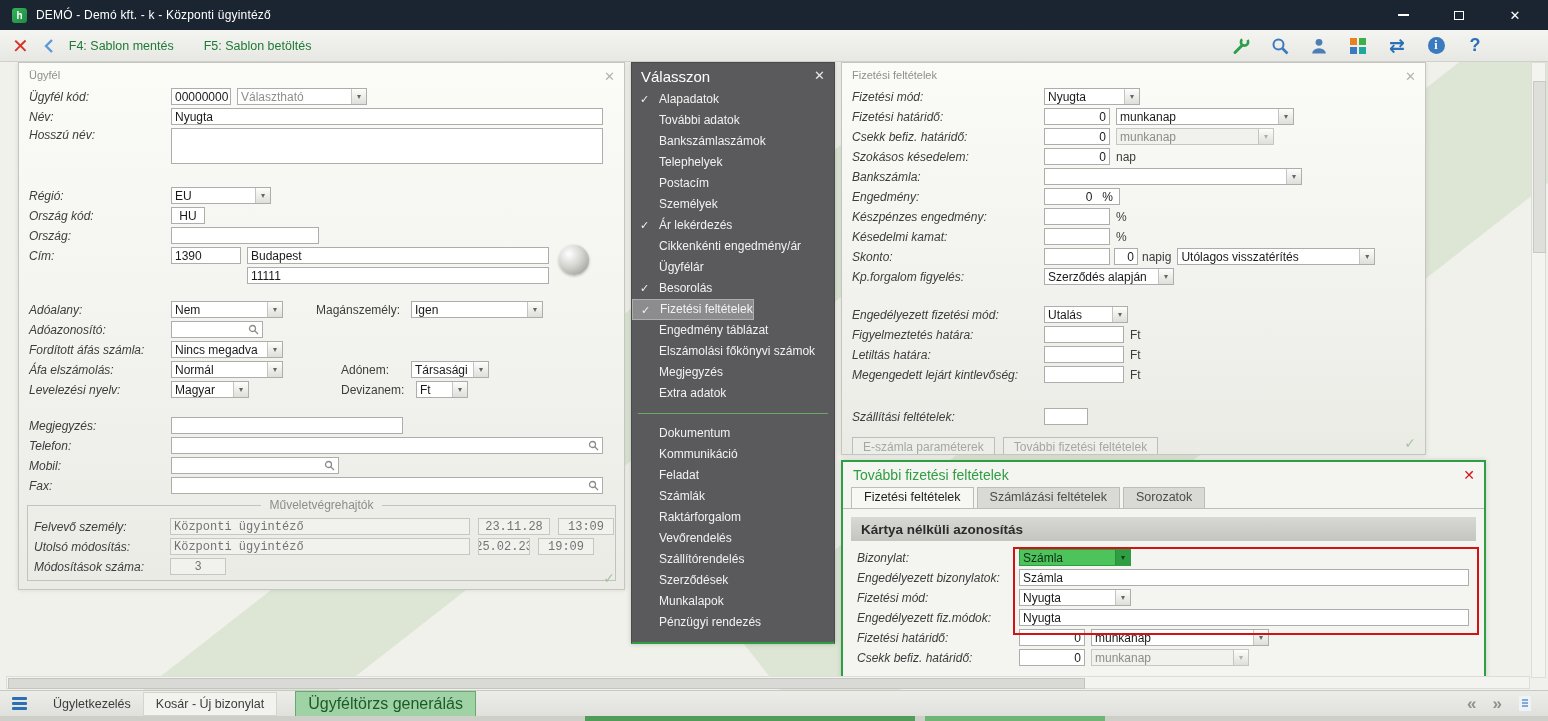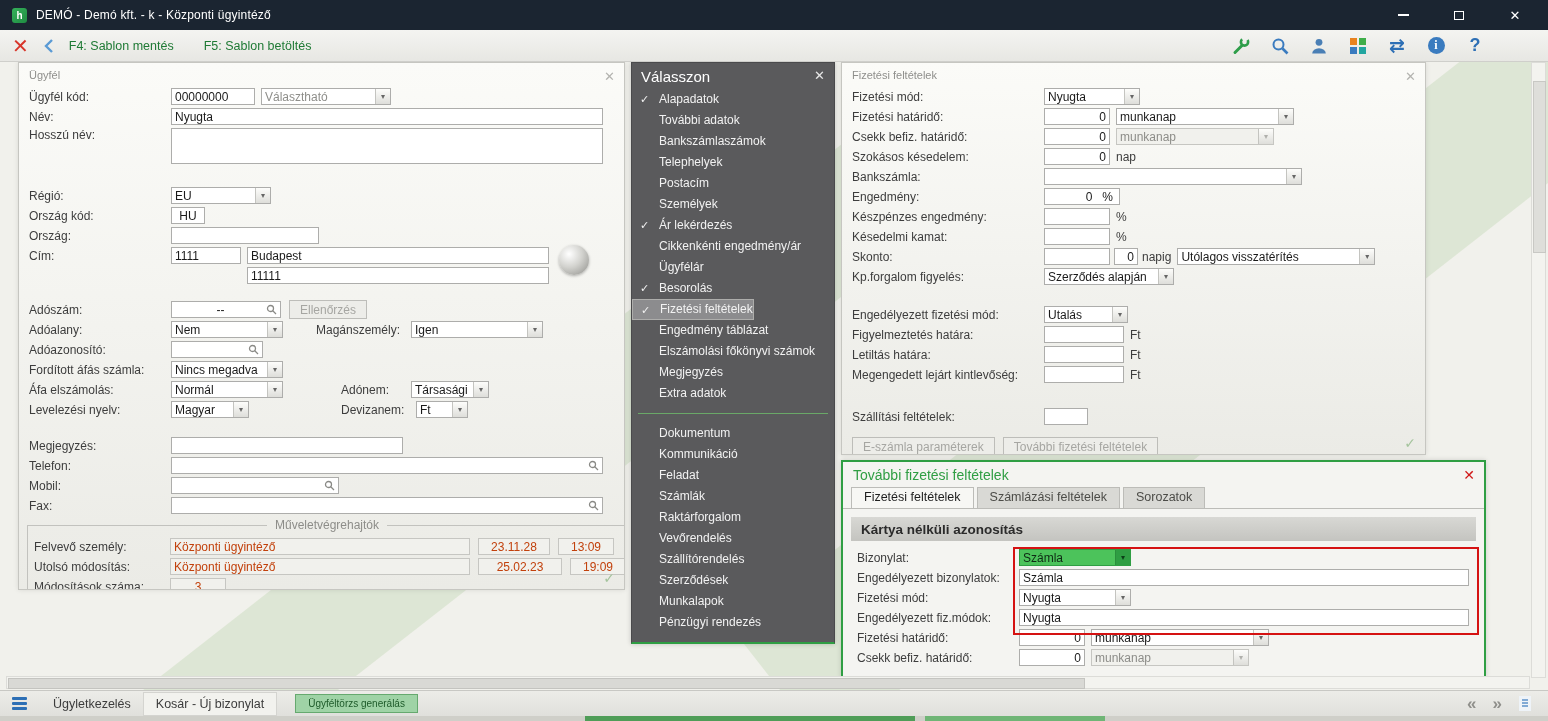--- a/index.html
+++ b/index.html
@@ -38,31 +38,31 @@
   
   .panel{position:absolute;background:linear-gradient(#fbfbf8,#ebebe6);border:1px solid #c6c6c1;
          box-shadow:0 0 5px rgba(0,0,0,.10);box-sizing:border-box;overflow:hidden;}
   .panel-title{font-size:11px;color:#8f8f8c;padding:6px 0 7px 10px;}
   .panel-close{position:absolute;top:6px;right:9px;color:#b3b3af;font-size:13px;cursor:pointer;}
   .panel-check{position:absolute;bottom:3px;right:9px;color:#a5c49d;font-size:14px;cursor:pointer;}
 
   
   .frow{display:flex;align-items:center;height:17px;margin:0 0 3px 10px;}
   .frow.tall{height:40px;align-items:flex-start;}
-  .lbl{flex:none;color:#3d3d3d;}
+  .lbl{flex:none;color:#3d3d3d;font-style:italic;}
   .c1 .lbl{width:142px;}
   .c2 .lbl{width:192px;}
   .c3 .lbl{width:162px;}
   .lbl2{flex:none;color:#3d3d3d;}.gap10{height:10px;}.gap14{height:14px;}.gap16{height:16px;}.gap18{height:18px;}.gap22{height:22px;}
   .inp{box-sizing:border-box;height:17px;background:#fff;border:1px solid #adadab;padding:0 3px;
        display:inline-flex;align-items:center;font-size:12px;color:#1a1a1a;overflow:hidden;white-space:nowrap;flex:none;}
   .inp.tallbox{height:36px;align-items:flex-start;}
   .inp.num{justify-content:flex-end;}
   .inp.ctr{justify-content:center;}
-  .inp.dis{background:#f1f1ed;color:#c2410c;border-color:#c6c6c2;}
+  .inp.dis{background:#f1f1ed;color:#737373;border-color:#c6c6c2;font-family:Liberation Mono, monospace;}
   .inp .val{flex:1;overflow:hidden;white-space:nowrap;}
   .msearch{margin-left:auto;flex:none;display:inline-flex;}
   .sel{box-sizing:border-box;height:17px;background:#fff;border:1px solid #adadab;display:inline-flex;
        align-items:center;padding-left:3px;color:#1a1a1a;overflow:hidden;flex:none;cursor:pointer;}
   .sel .val{flex:1;overflow:hidden;white-space:nowrap;}
   .sel .arrow{flex:none;width:14px;height:15px;margin-left:2px;background:linear-gradient(#fdfdfb,#dededa);
               border-left:1px solid #c4c4c0;color:#666;font-size:8px;display:flex;align-items:center;justify-content:center;}
   .sel.dis{background:#f1f1ed;color:#8d8d89;border-color:#c6c6c2;}
   .sel.dis .arrow{color:#b0b0ac;}
   .sel.green{background:#4cc35b;border-color:#2f9e43;color:#0e2a14;}
@@ -120,21 +120,21 @@
 
   
   .statusbar{position:absolute;left:0;top:690px;width:1548px;height:26px;box-sizing:border-box;
              background:linear-gradient(#ececE8,#e0e0dc);border-top:1px solid #c8c8c4;
              display:flex;align-items:center;padding:0 8px;}
   .sb-menu{display:inline-flex;flex-direction:column;gap:2.5px;margin:0 14px 0 4px;cursor:pointer;}
   .sb-menu i{display:block;width:15px;height:2.5px;background:#2d6fb5;border-radius:1px;}
   .sb-tab{padding:4px 12px;color:#3c3c3c;font-size:12.5px;cursor:pointer;white-space:nowrap;}
   .sb-tab.lighter{background:#f2f2ee;border:1px solid #d4d4d0;}
   .sb-gen{margin-left:18px;padding:3px 12px;background:#9fd3a6;border:1px solid #66a96f;color:#1d5a29;
-          font-size:10px;cursor:pointer;white-space:nowrap;}
+          font-size:16px;cursor:pointer;white-space:nowrap;}
   .sb-right{margin-left:auto;display:flex;align-items:center;gap:16px;padding-right:8px;}
   .sb-nav{color:#8f8f8b;font-size:17px;font-weight:bold;cursor:pointer;line-height:1;}
   .bottomstrip{position:absolute;left:0;top:716px;width:1548px;height:5px;background:#cfcfc9;overflow:hidden;}
   .bs-seg{position:absolute;top:0;height:5px;}
 </style>
 </head>
 <body>
 
 <div class="titlebar">
   <span class="logo">h</span>
@@ -197,21 +197,21 @@
 <div class="workspace">
   <div class="wm" style="width:1500px;height:150px;left:620px;top:90px;"></div>
   <div class="wm" style="width:1300px;height:120px;left:-220px;top:420px;"></div>
 
   <div class="panel c1" id="panel-customer">
     <div class="panel-title">Ügyfél</div>
     <span class="panel-close">✕</span>
 
     <div class="frow">
       <span class="lbl">Ügyfél kód:</span>
-      <span class="inp" style="width:84px">00000000</span>
+      <span class="inp" style="width:60px">00000000</span>
       <span class="sel ml6" style="width:130px">
         <span class="val dim">Választható</span>
         <span class="arrow">▾</span>
       </span>
     </div>
     <div class="frow">
       <span class="lbl">Név:</span>
       <span class="inp" style="width:432px">Nyugta</span>
     </div>
     <div class="frow tall">
@@ -229,42 +229,29 @@
     <div class="frow">
       <span class="lbl">Ország kód:</span>
       <span class="inp ctr" style="width:34px">HU</span>
     </div>
     <div class="frow">
       <span class="lbl">Ország:</span>
       <span class="inp" style="width:148px"></span>
     </div>
     <div class="frow">
       <span class="lbl">Cím:</span>
-      <span class="inp" style="width:70px">1111</span>
+      <span class="inp" style="width:70px">1390</span>
       <span class="inp ml6" style="width:302px">Budapest</span>
     </div>
     <div class="frow">
       <span class="lbl"></span>
       <span class="inp" style="width:302px;margin-left:76px">11111</span>
     </div>
     <span class="globe"></span>
     <div class="gap14"></div>
-    <div class="frow">
-      <span class="lbl">Adószám:</span>
-      <span class="inp" style="width:110px">
-        <span class="val" style="text-align:center">--</span>
-        <span class="msearch">
-            <svg width="11" height="11" viewBox="0 0 11 11">
-              <circle cx="4.5" cy="4.5" r="3" fill="none" stroke="#8a8a86" stroke-width="1.3"></circle>
-              <line x1="7" y1="7" x2="10" y2="10" stroke="#8a8a86" stroke-width="1.3"></line>
-            </svg>
-          </span>
-      </span>
-      <span class="btn dis ml8">Ellenőrzés</span>
-    </div>
     <div class="frow">
       <span class="lbl">Adóalany:</span>
       <span class="sel" style="width:112px">
         <span class="val">Nem</span>
         <span class="arrow">▾</span>
       </span>
       <span class="lbl2" style="width:95px;margin-left:33px">Magánszemély:</span>
       <span class="sel" style="width:132px">
         <span class="val">Igen</span>
         <span class="arrow">▾</span>
@@ -359,21 +346,21 @@
       <legend>Műveletvégrehajtók</legend>
       <div class="frow">
         <span class="lbl">Felvevő személy:</span>
         <span class="inp dis" style="width:300px">Központi ügyintéző</span>
         <span class="inp dis ctr ml8" style="width:72px">23.11.28</span>
         <span class="inp dis ctr ml8" style="width:56px">13:09</span>
       </div>
       <div class="frow">
         <span class="lbl">Utolsó módosítás:</span>
         <span class="inp dis" style="width:300px">Központi ügyintéző</span>
-        <span class="inp dis ctr ml8" style="width:84px">25.02.23</span>
+        <span class="inp dis ctr ml8" style="width:52px">25.02.23</span>
         <span class="inp dis ctr ml8" style="width:56px">19:09</span>
       </div>
       <div class="frow">
         <span class="lbl">Módosítások száma:</span>
         <span class="inp dis ctr" style="width:56px">3</span>
       </div>
     </fieldset>
     <span class="panel-check">✓</span>
   </div>
 

